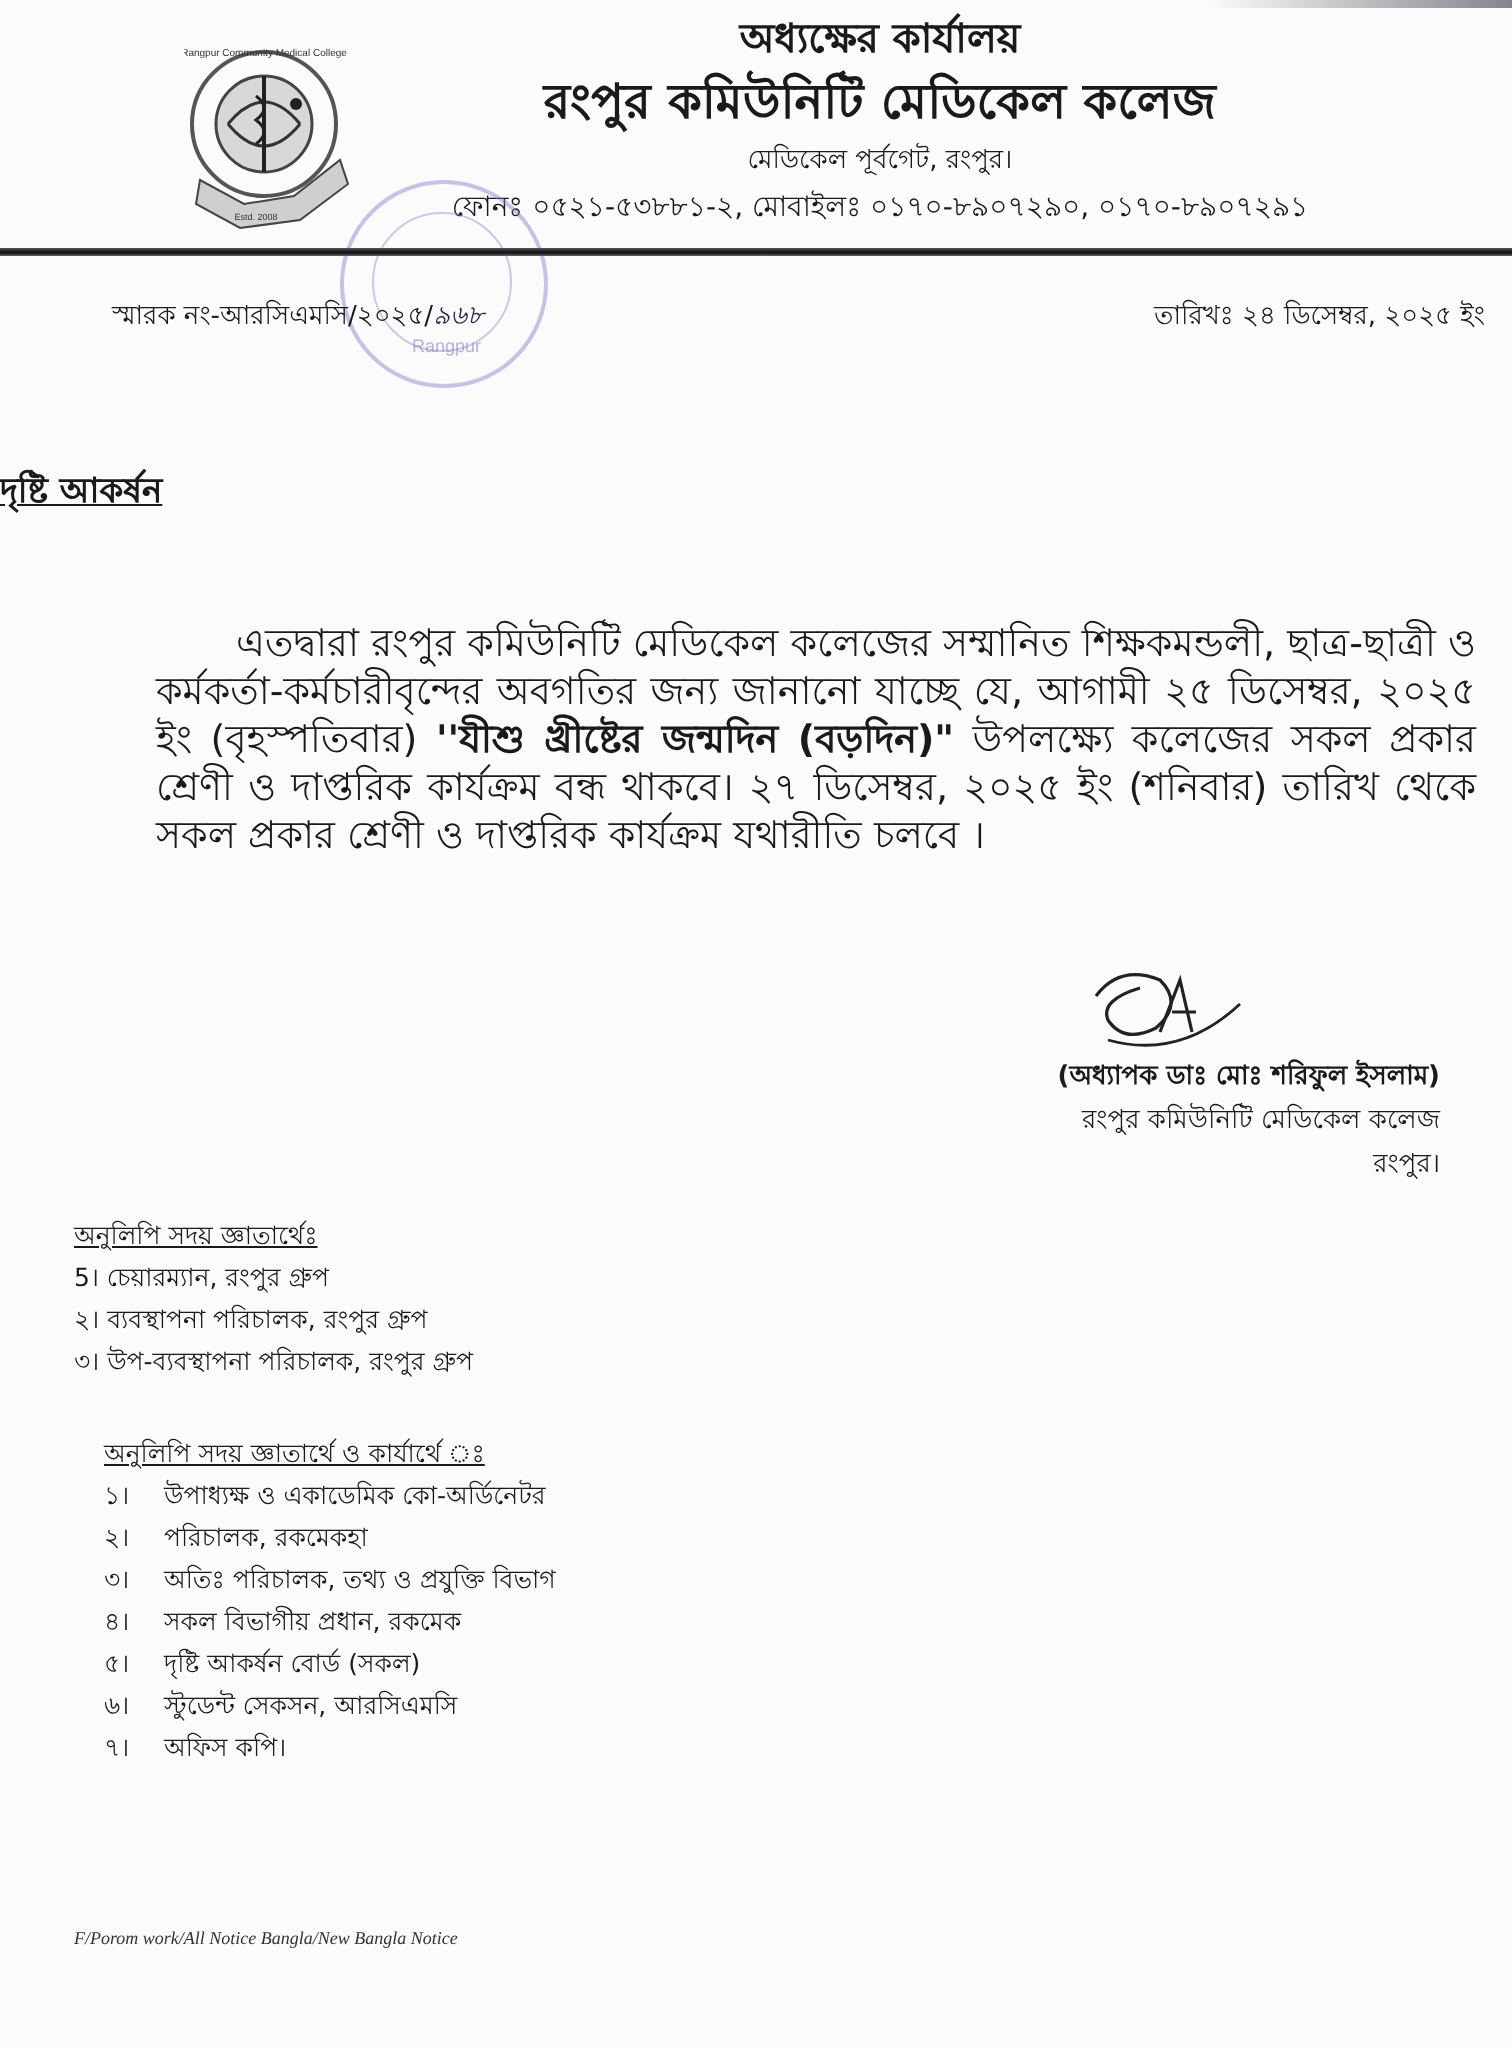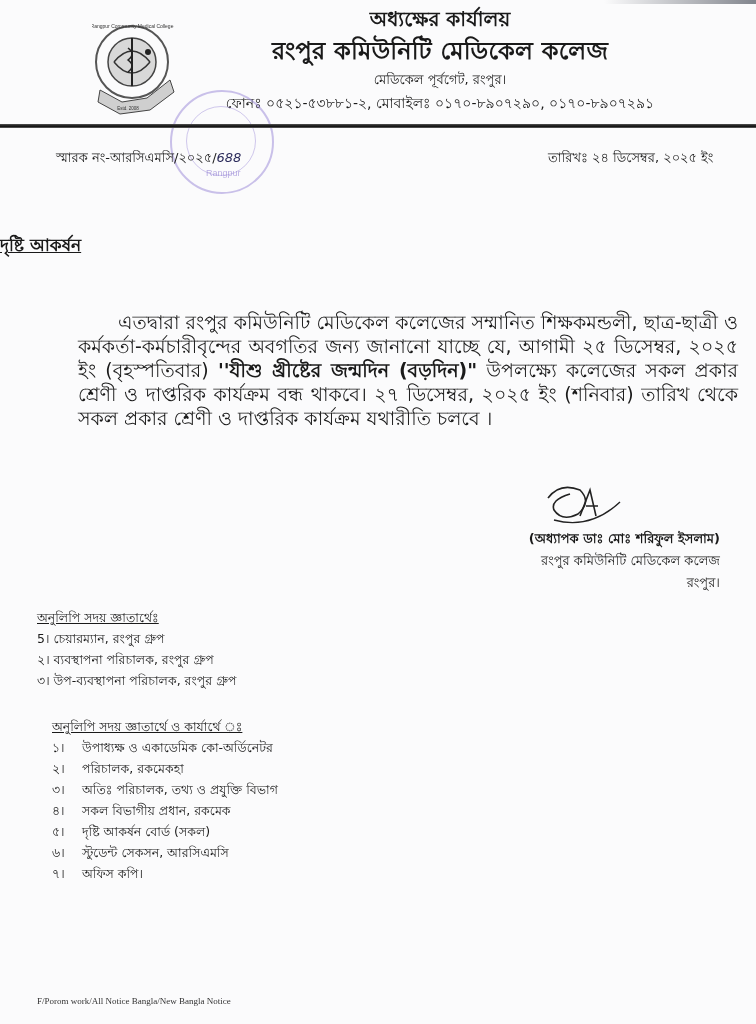--- a/index.html
+++ b/index.html
@@ -25,42 +25,42 @@
 
   .stamp { position: absolute; left: 170px; top: 90px; width: 100px; height: 100px; border-radius: 50%;
            border: 2px solid rgba(140,120,210,0.45); }
   .stamp::after { content: ""; position: absolute; left: 14px; top: 14px; width: 68px; height: 68px; border-radius: 50%;
            border: 1px solid rgba(140,120,210,0.4); }
   .stamp-text { position: absolute; left: 34px; top: 76px; font-size: 9px; color: rgba(140,120,210,0.6);
                 font-family: "Liberation Sans", sans-serif; }
 
   .memo { position: absolute; left: 56px; top: 148px; font-size: 13px; }
   .memo .hand { font-style: italic; color: #2a2a5a; }
-  .date { position: absolute; left: 548px; top: 148px; font-size: 13px; text-align: right; }
+  .date { position: absolute; left: 577px; top: 148px; font-size: 13px; text-align: right; }
 
   .subject { position: absolute; left: 0; width: 756px; top: 232px; 
              font-size: 17px; font-weight: bold; }
   .subject span { text-decoration: underline; }
 
   .body { position: absolute; left: 78px; top: 310px; width: 660px; font-size: 19px; line-height: 24px; text-align: justify; }
   .body .indent { display: inline-block; width: 40px; }
   .body b { font-weight: bold; }
 
   .signature { position: absolute; left: 540px; top: 480px; width: 120px; height: 50px; }
   .sig-block { position: absolute; left: 450px; top: 528px; width: 270px; text-align: right; font-size: 13px; line-height: 22px; }
   .sig-name { font-weight: bold; }
 
   .cc { position: absolute; left: 37px; font-size: 12.5px; line-height: 21px; }
   .cc-heading { text-decoration: underline; }
   .cc1 { top: 607px; }
   .cc2 { top: 716px; margin-left: 15px; }
   .cc2 .item { display: flex; }
   .cc2 .num { width: 30px; }
 
-  .footer { position: absolute; left: 37px; top: 996px; font-size: 9px; font-family: "Liberation Serif", serif; color: #333; }
+  .footer { position: absolute; left: 37px; top: 964px; font-size: 9px; font-family: "Liberation Serif", serif; color: #333; font-style: italic; }
 </style>
 </head>
 <body>
 
 <div class="page">
   <div class="top-shade"></div>
 
   <svg class="logo" viewBox="0 0 86 98">
     <circle cx="40" cy="42" r="36" fill="none" stroke="#555" stroke-width="2"></circle>
     <circle cx="40" cy="42" r="24" fill="#d8d8d8" stroke="#444" stroke-width="1.5"></circle>
@@ -79,21 +79,21 @@
   <div class="hdr-title address">মেডিকেল পূর্বগেট, রংপুর।</div>
   <div class="hdr-title contacts">ফোনঃ ০৫২১-৫৩৮৮১-২, মোবাইলঃ ০১৭০-৮৯০৭২৯০, ০১৭০-৮৯০৭২৯১</div>
 
   <div class="stamp">
     <span class="stamp-text">Rangpur</span>
   </div>
 
   <div class="rule"></div>
 
   <div class="memo">
-    <span>স্মারক নং-আরসিএমসি/২০২৫/</span><span class="hand">688</span>
+    <span>স্মারক নং-আরসিএমসি/২০২৫/</span><span class="hand">৯৬৮</span>
   </div>
   <div class="date">তারিখঃ ২৪ ডিসেম্বর, ২০২৫ ইং</div>
 
   <div class="subject">
     <span>দৃষ্টি আকর্ষন</span>
   </div>
 
   <div class="body">
     <span class="indent"></span><span>এতদ্বারা রংপুর কমিউনিটি মেডিকেল কলেজের সম্মানিত শিক্ষকমন্ডলী, ছাত্র-ছাত্রী ও কর্মকর্তা-কর্মচারীবৃন্দের অবগতির জন্য জানানো যাচ্ছে যে, আগামী ২৫ ডিসেম্বর, ২০২৫ ইং (বৃহস্পতিবার) </span><b>''যীশু খ্রীষ্টের জন্মদিন (বড়দিন)"</b><span> উপলক্ষ্যে কলেজের সকল প্রকার শ্রেণী ও দাপ্তরিক কার্যক্রম বন্ধ থাকবে। ২৭ ডিসেম্বর, ২০২৫ ইং (শনিবার) তারিখ থেকে সকল প্রকার শ্রেণী ও দাপ্তরিক কার্যক্রম যথারীতি চলবে ।</span>
   </div>

